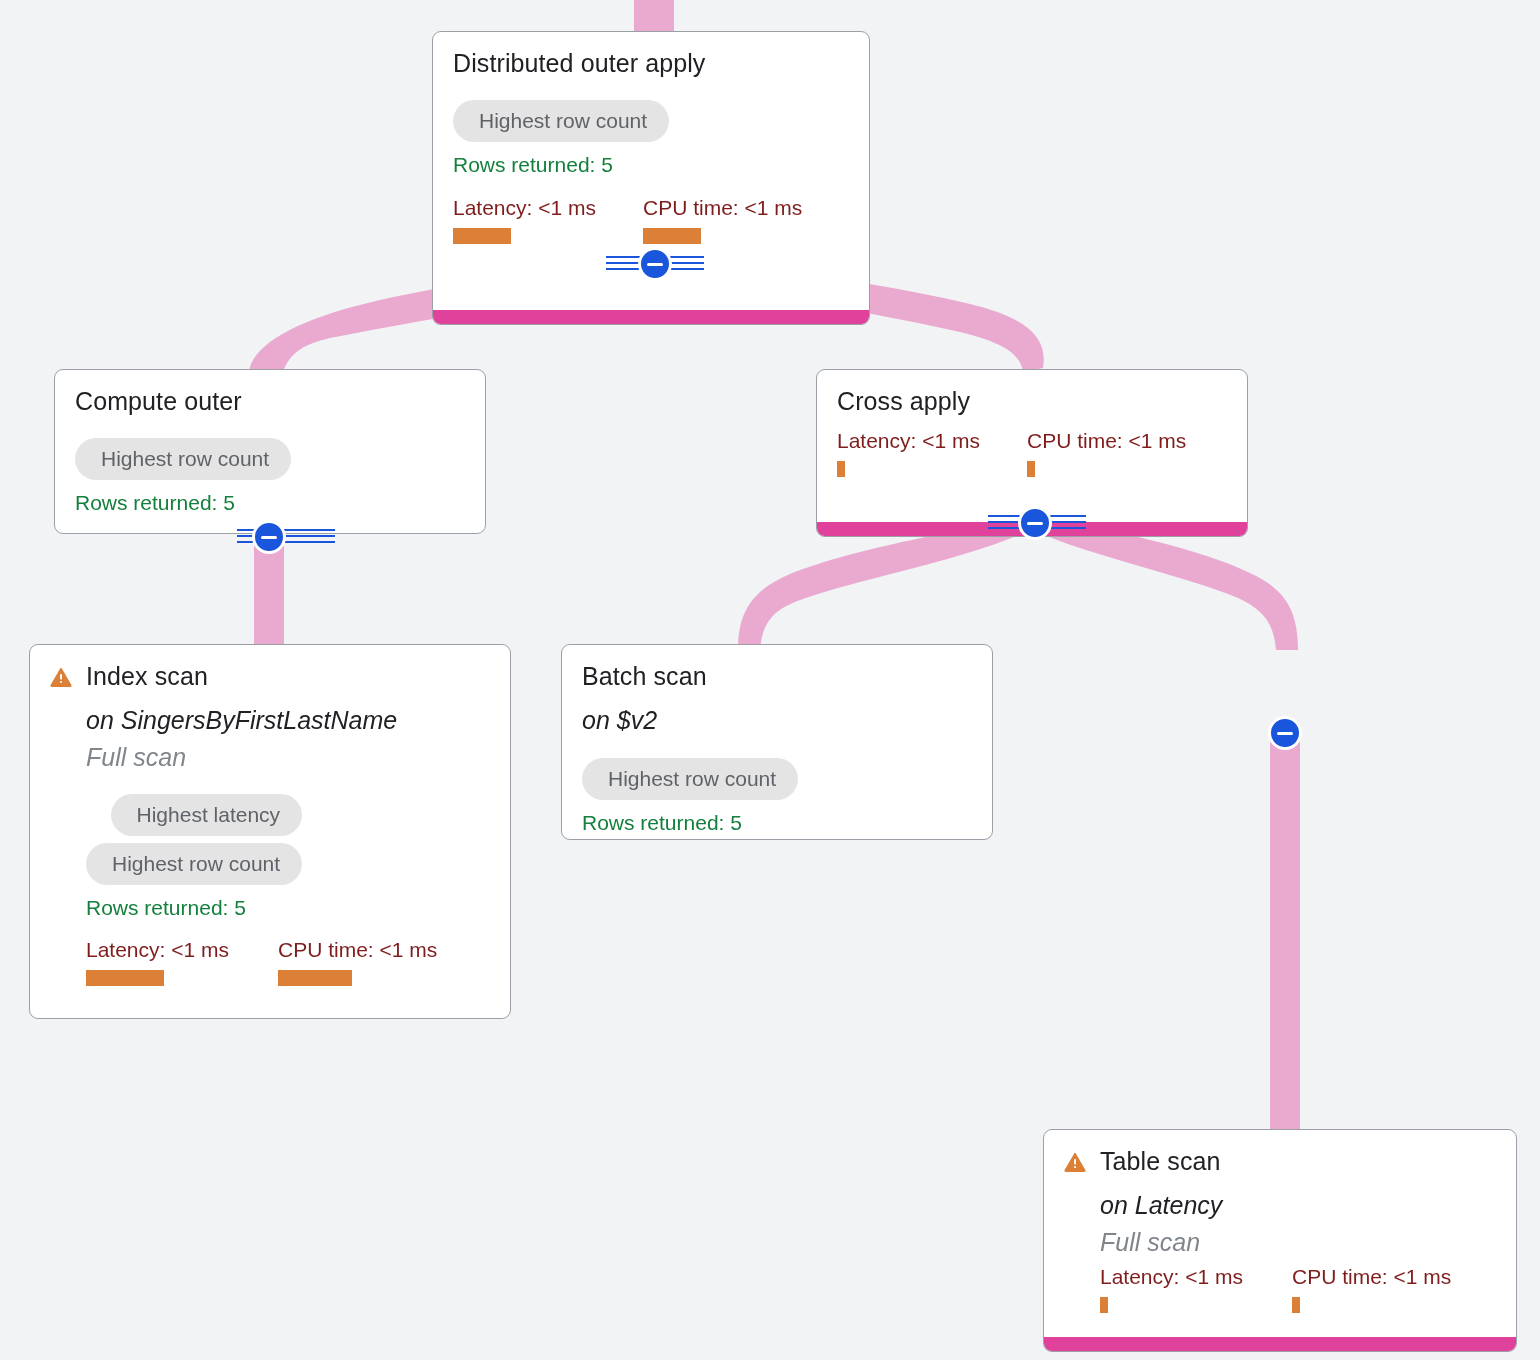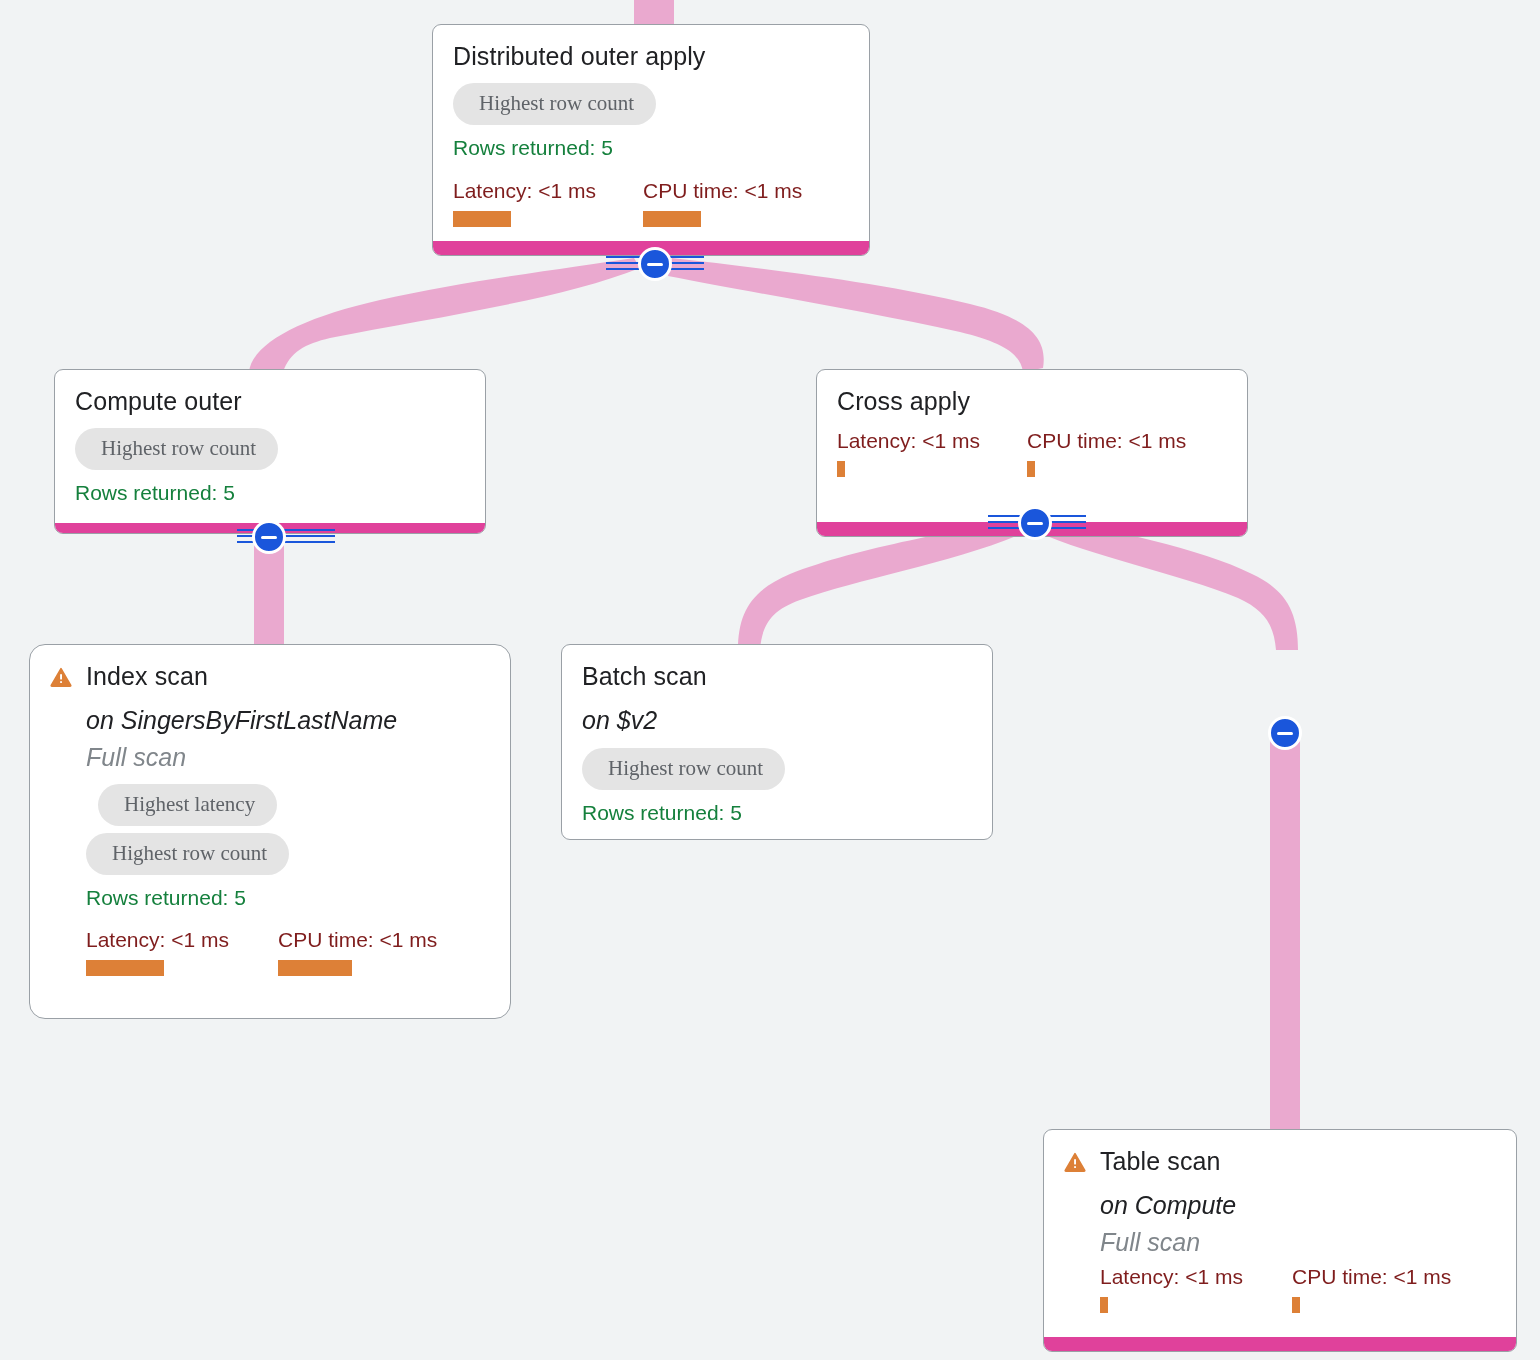--- a/index.html
+++ b/index.html
@@ -96,24 +96,23 @@
     color: #15803d;
     line-height: 1.45;
     margin-top: 8px;
     white-space: nowrap;
   }
 
   
   .badges {
     display: flex;
     flex-direction: column;
-    align-items: center;
+    align-items: flex-end;
     gap: 7px;
-    margin-top: 9px;
-    font-family: Liberation Serif, serif;
+    margin-top: 19px;
   }
   .badge {
     background: #e4e4e4;
     color: #5f6368;
     font-size: 21px;
     line-height: 1;
     padding: 10px 22px 11px 26px;
     border-radius: 999px;
     white-space: nowrap;
   }
@@ -219,21 +218,21 @@
                C 1110 530, 1200 548, 1252 574
                C 1286 590, 1298 612, 1298 650
                L 1276 650
                C 1274 624, 1264 610, 1238 598
                C 1180 574, 1090 556, 1038 532 Z"></path>
 
       <path d="M1270 726 H1300 V1138 H1270 Z"></path>
     </g>
   </svg>
 
-  <div class="node" style="left:432px; top:24px; width:438px; height:232px;">
+  <div class="node" style="left:432px; top:31px; width:438px; height:294px;">
     <div class="node-body">
       <div class="title-row">
         <div class="node-title">Distributed outer apply</div>
       </div>
       <div class="badges">
         <span class="badge">Highest row count</span>
       </div>
       <div class="rows-line">Rows returned: 5</div>
       <div class="metrics">
         <div class="metric" style="width:190px;">
@@ -292,21 +291,21 @@
     </div>
     <div class="node-accent"></div>
   </div>
   <div class="toggle-rails" style="left:988px; top:511px; width:98px;">
     <span></span>
       <span></span>
       <span></span>
   </div>
   <div class="toggle" style="left:1018px; top:506px;"></div>
 
-  <div class="node has-icon" style="left:29px; top:644px; width:482px; height:375px;border-radius:16px;">
+  <div class="node has-icon" style="left:29px; top:644px; width:482px; height:375px;">
     <div class="node-body">
       <div class="title-row">
         <span class="warn-icon">
           <svg width="22" height="20" viewBox="0 0 22 20">
             <path d="M11 1.6 L20.6 18.2 Q21.2 19.2 20 19.2 L2 19.2 Q0.8 19.2 1.4 18.2 Z" fill="#dd8037" stroke="#dd8037" stroke-width="1.6" stroke-linejoin="round"></path>
             <rect x="10.1" y="7" width="1.9" height="5.6" rx="0.9" fill="#ffffff"></rect>
             <rect x="10.1" y="14.1" width="1.9" height="2" rx="0.9" fill="#ffffff"></rect>
           </svg>
         </span>
         <div class="node-title">Index scan</div>
@@ -356,21 +355,21 @@
         <span class="warn-icon">
           <svg width="22" height="20" viewBox="0 0 22 20">
             <path d="M11 1.6 L20.6 18.2 Q21.2 19.2 20 19.2 L2 19.2 Q0.8 19.2 1.4 18.2 Z" fill="#dd8037" stroke="#dd8037" stroke-width="1.6" stroke-linejoin="round"></path>
             <rect x="10.1" y="7" width="1.9" height="5.6" rx="0.9" fill="#ffffff"></rect>
             <rect x="10.1" y="14.1" width="1.9" height="2" rx="0.9" fill="#ffffff"></rect>
           </svg>
         </span>
         <div class="node-title">Table scan</div>
       </div>
       <div class="indent" style="display:flex; flex-direction:column; align-items:flex-start; width:100%;">
-        <div class="node-sub">on Compute</div>
+        <div class="node-sub">on Latency</div>
         <div class="node-sub muted">Full scan</div>
         <div class="metrics" style="margin-top:4px;">
           <div class="metric" style="width:192px;">
             <span class="metric-label">Latency: &lt;1 ms</span>
             <span class="metric-bar" style="width:8px;"></span>
           </div>
           <div class="metric">
             <span class="metric-label">CPU time: &lt;1 ms</span>
             <span class="metric-bar" style="width:8px;"></span>
           </div>

